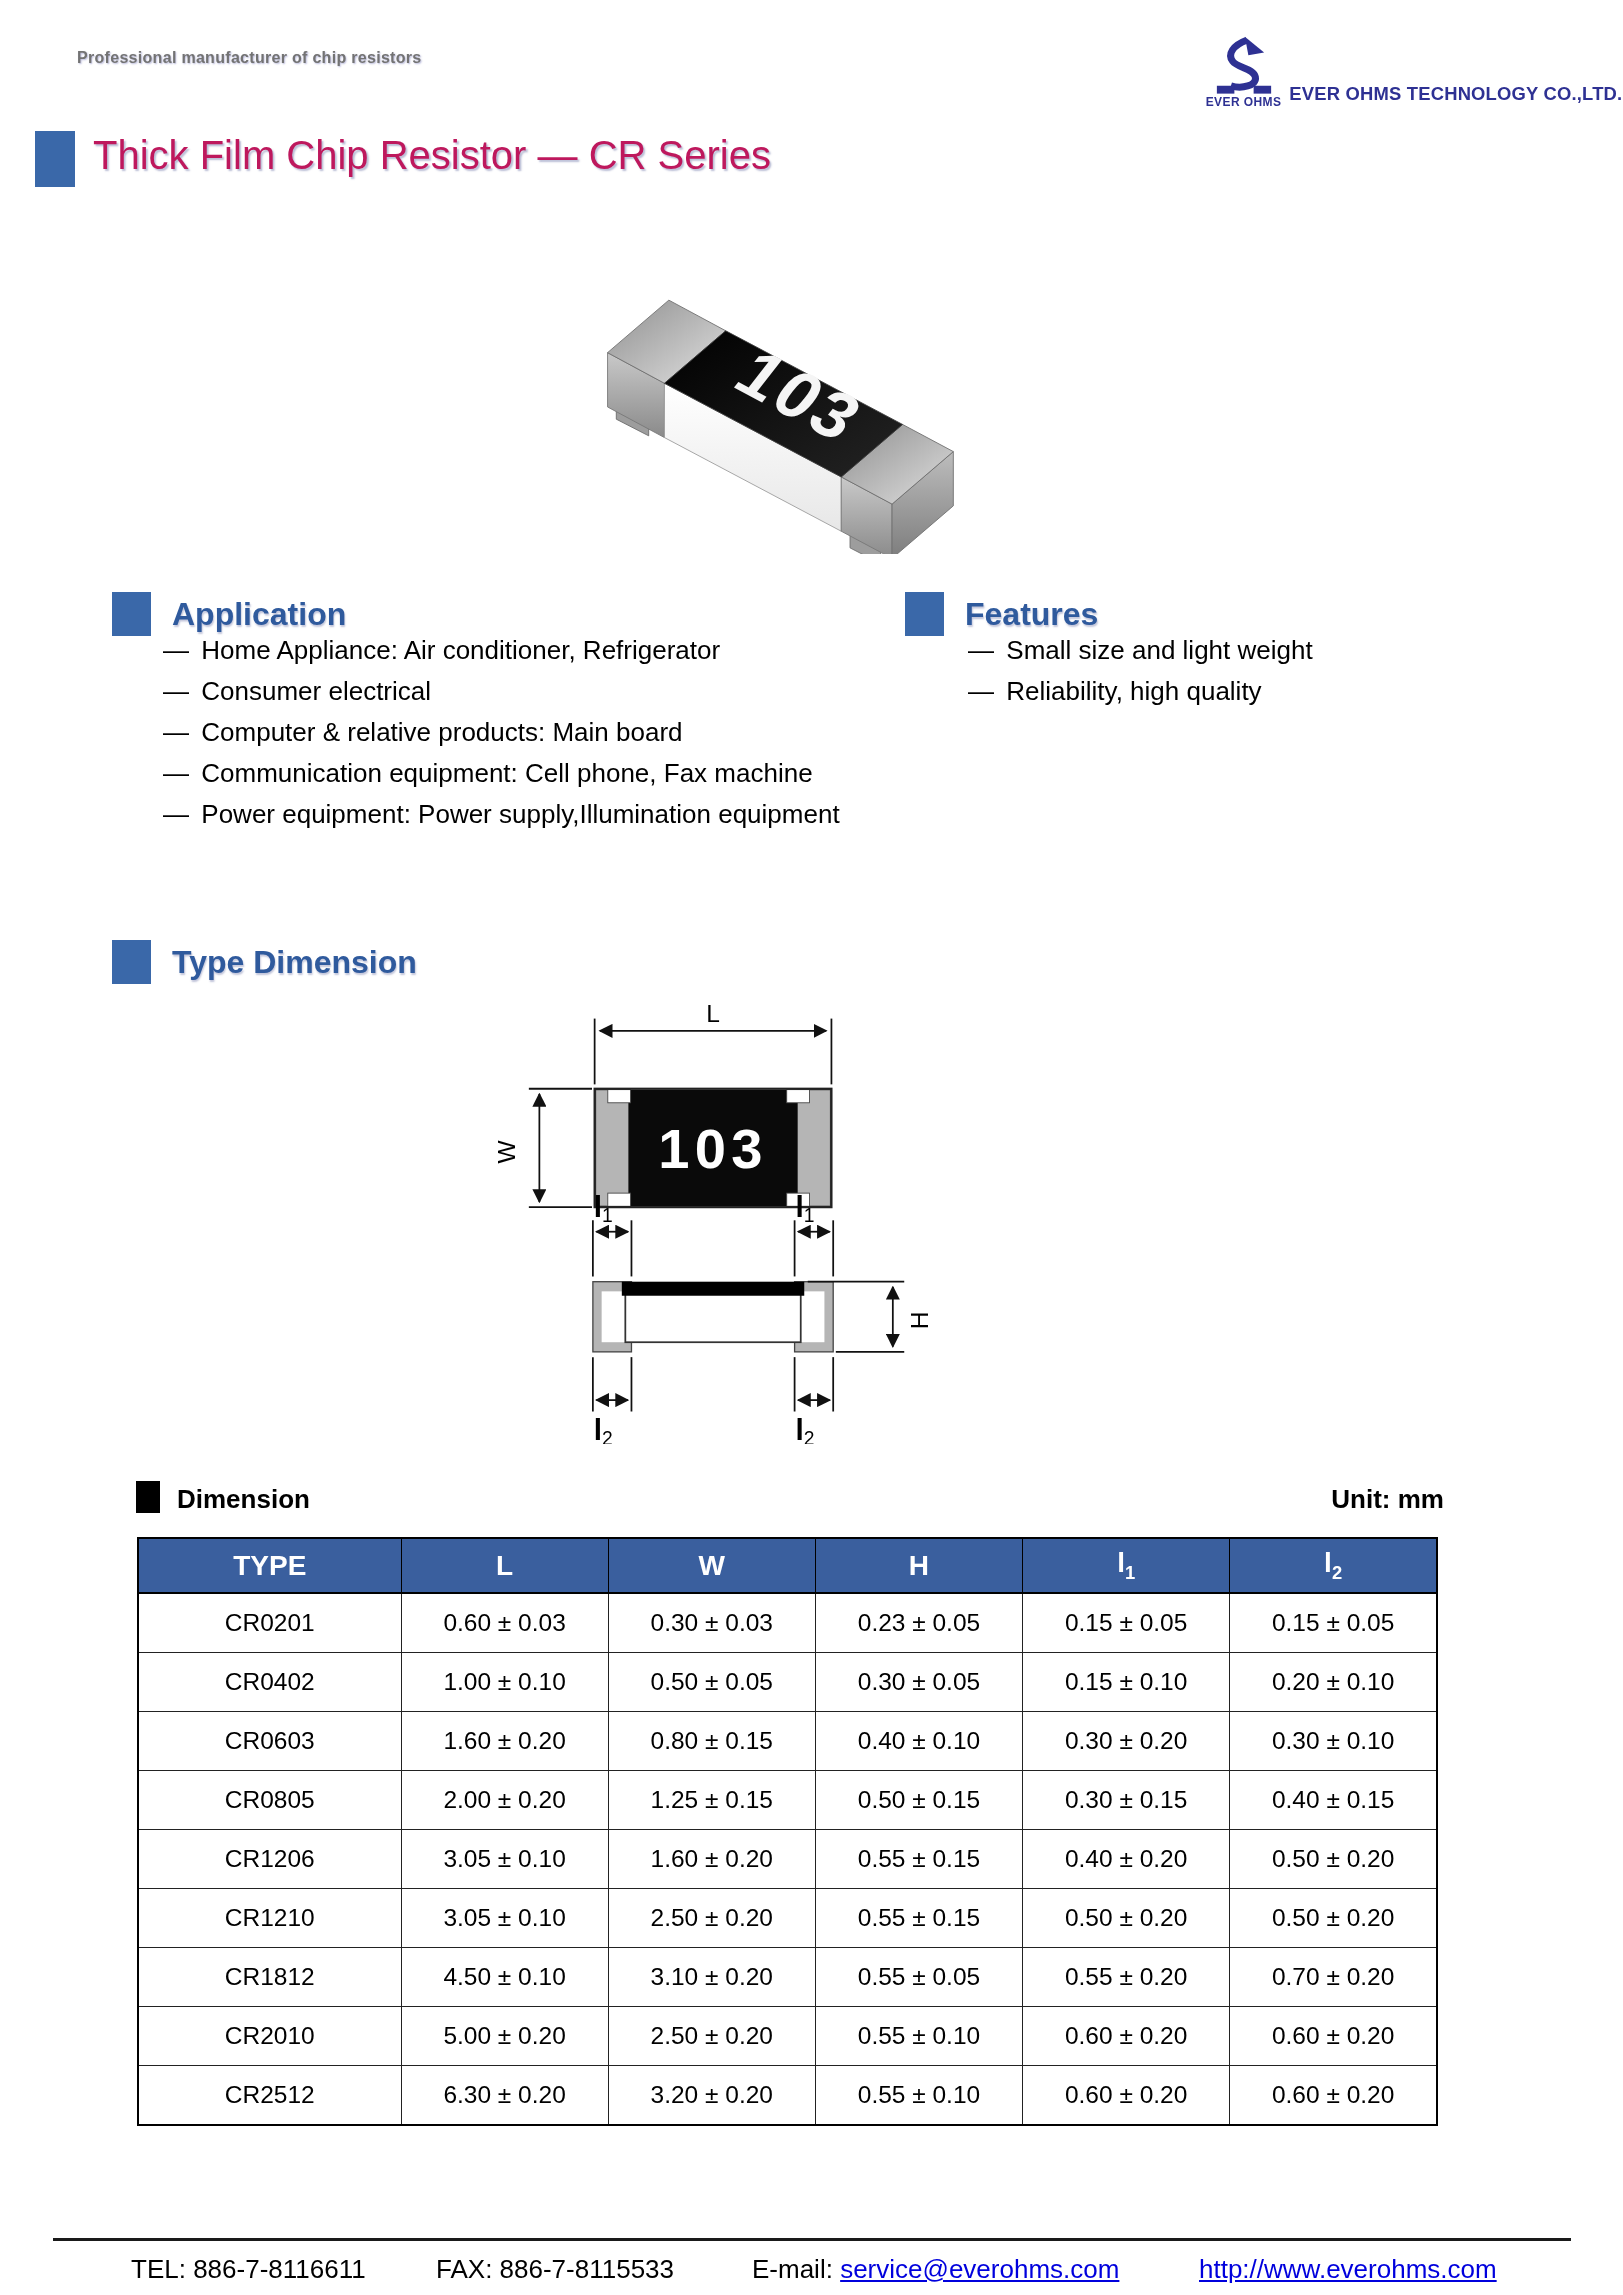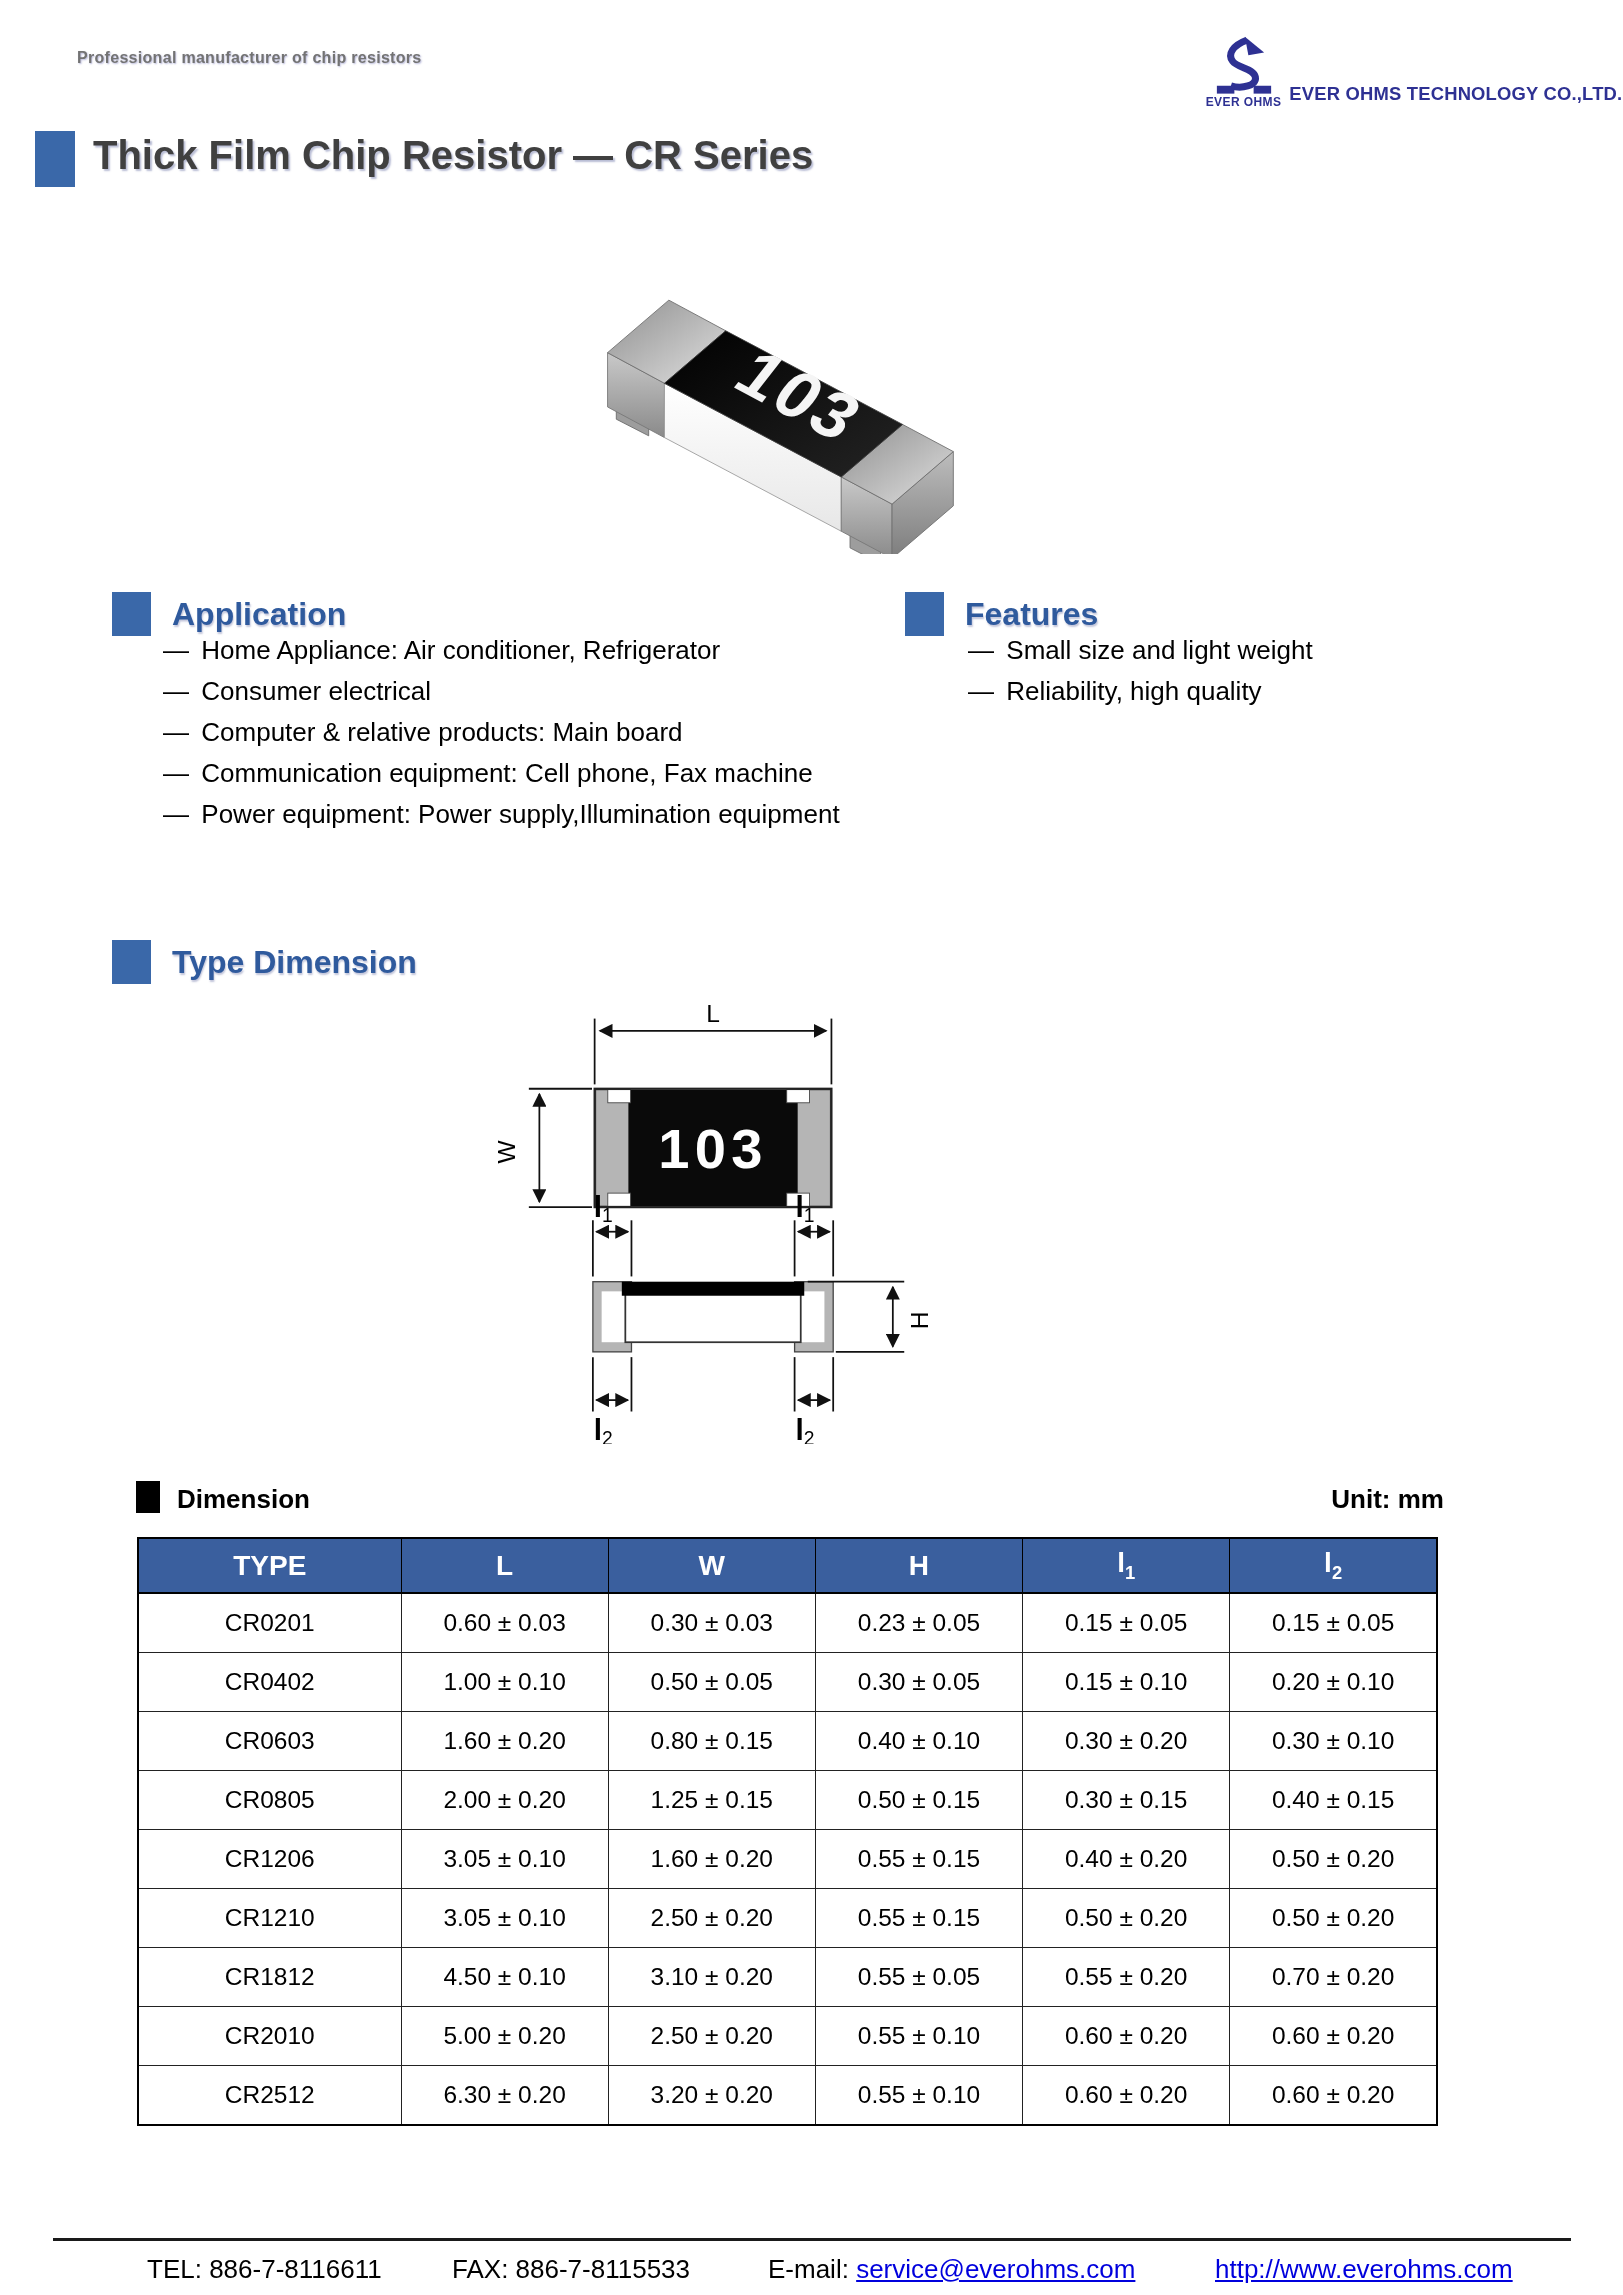--- a/index.html
+++ b/index.html
@@ -11,21 +11,21 @@
   .abs{position:absolute;}
   
   .tagline{left:77px; top:49px; font-size:16px; font-weight:bold; color:#737373;
            text-shadow:0.9px 0.9px 1.8px rgba(46,49,147,.35); letter-spacing:0.3px; white-space:nowrap;}
   .logo-block{left:1203px; top:35px; display:flex; align-items:flex-end; gap:5.3px;}
   .logo-mark-col{display:flex; flex-direction:column; align-items:center; width:81px;}
   .logo-small-text{font-size:12px; font-weight:bold; color:#2e3193; letter-spacing:0.4px; margin-top:-3.5px;}
   .company-name{font-size:18.4px; font-weight:bold; color:#2e3193; padding-bottom:3.5px; white-space:nowrap; letter-spacing:0.2px;}
   
   .title-square{left:35px; top:131px; width:40px; height:56px; background:#3a68a9;}
-  .page-title{left:93px; top:133px; font-size:40px; font-weight:bold; color:#404040;
+  .page-title{left:93px; top:133px; font-size:40px; font-weight:normal; color:#be185d;
               text-shadow:1.8px 1.8px 1.8px rgba(80,90,150,.4); white-space:nowrap;}
   
   .section{display:flex; align-items:center; gap:21px;}
   .section .sq{width:39px; height:44px; background:#3a68a9; flex:0 0 auto;}
   .section .h{font-size:32px; font-weight:bold; color:#2f5a9d; text-shadow:0.9px 1.8px 1.8px rgba(80,90,150,.35); white-space:nowrap;}
   
   .dash-list{list-style:none; margin:0; padding:0;}
   .dash-list li{font-size:26px; color:#000; height:41px; white-space:nowrap;}
   .dash-list li::before{content:"—"; margin-right:12.3px;}
   
@@ -35,21 +35,21 @@
   
   .dim-table{left:137px; top:1537px; width:1301px; border-collapse:collapse; table-layout:fixed;
              border:2.6px solid #000;}
   .dim-table th{background:#3a5f9e; color:#fff; font-size:28px; font-weight:bold;
                 height:51px; border:1.8px solid #000; border-bottom:2.6px solid #000;}
   .dim-table th sub{font-size:18.4px;}
   .dim-table td{background:#fff; text-align:center; font-size:24.5px; height:56px;
                 border:1.8px solid #222;}
   
   .footer-line{left:53px; top:2238px; width:1518px; height:2.6px; background:#1a1a1a;}
-  .footer-text{top:2254px; font-size:26px; white-space:nowrap;margin-left:16px;}
+  .footer-text{top:2254px; font-size:26px; white-space:nowrap;}
   .f-tel{left:131px;} .f-fax{left:436px;} .f-email{left:752px;} .f-url{left:1199px;}
   a.blue-link{color:#0000dd; text-decoration:underline; cursor:pointer;}
 </style>
 </head>
 <body>
 
 <div class="page">
 
   <div class="abs tagline">Professional manufacturer of chip resistors</div>
 

